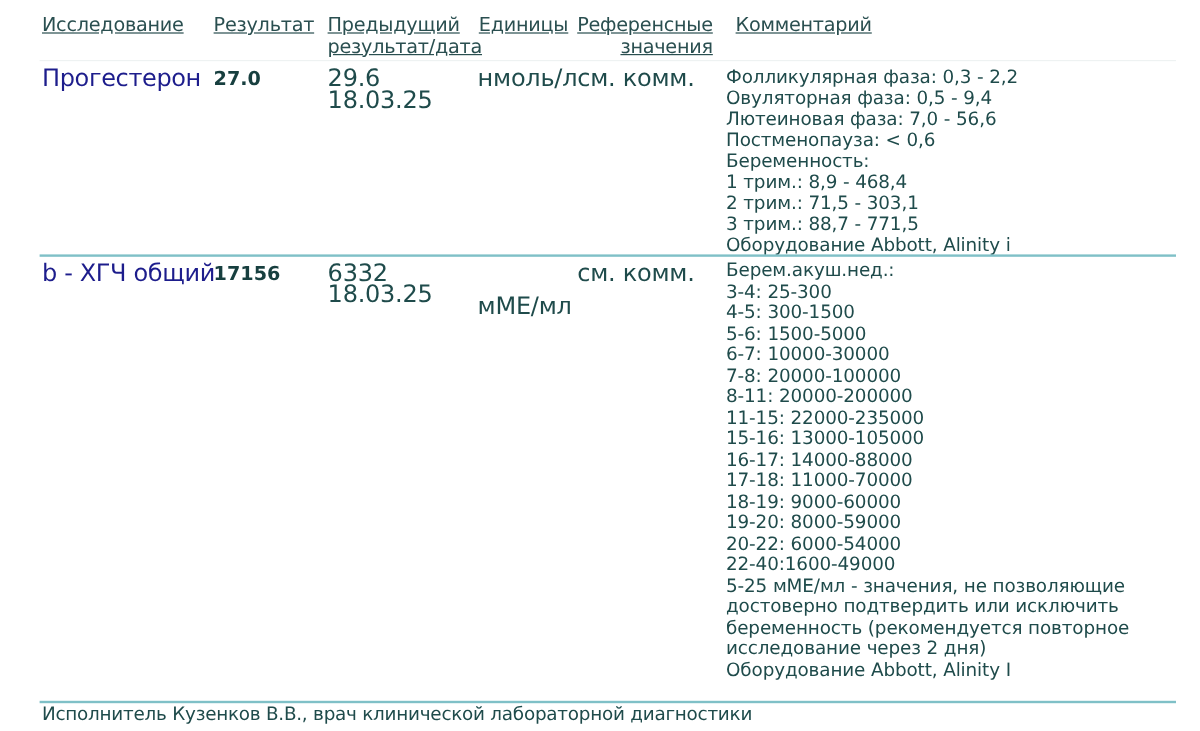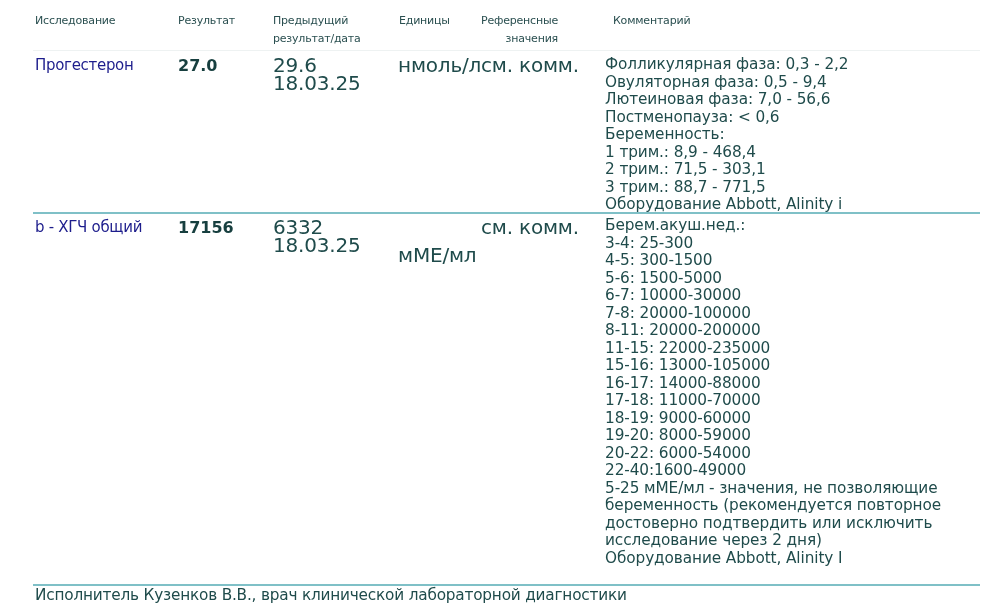--- a/index.html
+++ b/index.html
@@ -1,21 +1,21 @@
 <!DOCTYPE html>
 <html><head>
   <meta charset="utf-8">
   <style>
     html, body { margin:0; padding:0; background:#ffffff; }
     body { width:1000px; height:609px; position:relative; overflow:hidden;
            font-family:"DejaVu Sans", sans-serif; font-size:15px; color:#1c4a4a; }
     .abs { position:absolute; white-space:nowrap; line-height:17.6px; }
-    .hdr { color:#2a4f50; font-size:11px; letter-spacing:-0.2px; }
+    .hdr { color:#2a4f50; font-size:16px; letter-spacing:-0.2px;text-decoration:underline; }
     .hdr .l2 { display:block; }
-    .name { color:#1d1d8c; font-size:15px; letter-spacing:-0.3px; }
+    .name { color:#1d1d8c; font-size:20px; letter-spacing:-0.3px; }
     .result { font-weight:bold; color:#173f3f; font-size:16px; }
     .cell { color:#1f4b4b; font-size:20px; letter-spacing:-0.2px; }
     .comment { color:#1f4b4b; font-size:15.3px; letter-spacing:-0.1px; }
     .comment div { height:17.5px; line-height:17.5px; }
     .divider-faint { position:absolute; left:33px; width:947px; height:1px; background:#eef2f2; }
     .divider { position:absolute; left:33px; width:947px; height:2px; background:#7fc0c7; }
     .footer { color:#1f4b4b; font-size:15.3px; letter-spacing:-0.2px; }
   </style>
 </head>
 <body>
@@ -86,21 +86,21 @@
     <div>8-11: 20000-200000</div>
     <div>11-15: 22000-235000</div>
     <div>15-16: 13000-105000</div>
     <div>16-17: 14000-88000</div>
     <div>17-18: 11000-70000</div>
     <div>18-19: 9000-60000</div>
     <div>19-20: 8000-59000</div>
     <div>20-22: 6000-54000</div>
     <div>22-40:1600-49000</div>
     <div>5-25 мМЕ/мл - значения, не позволяющие</div>
+    <div>достоверно подтвердить или исключить</div>
     <div>беременность (рекомендуется повторное</div>
-    <div>достоверно подтвердить или исключить</div>
     <div>исследование через 2 дня)</div>
     <div>Оборудование Abbott, Alinity I</div>
   </div>
 </div>
 <div class="divider" style="top:584px;"></div>
 
 <div class="abs footer" style="left:35px; top:587px;">Исполнитель Кузенков В.В., врач клинической лабораторной диагностики</div>
 
 </body></html>

